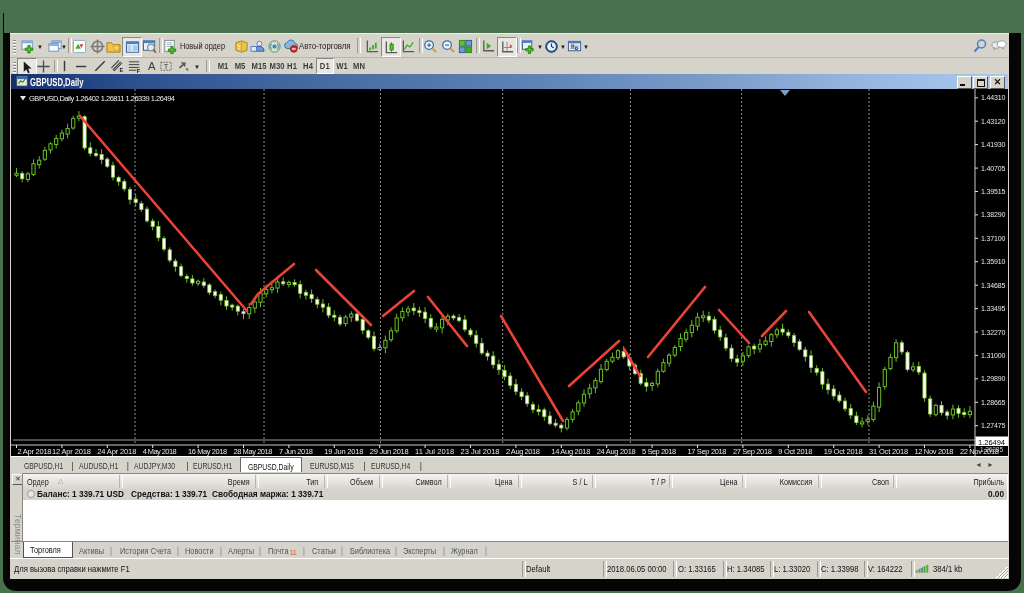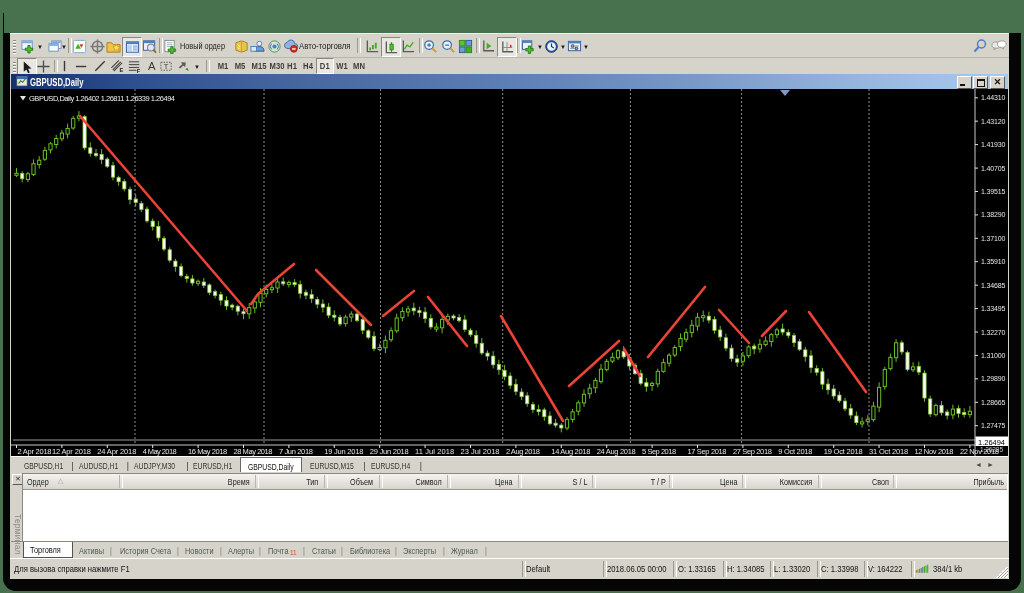--- a/index.html
+++ b/index.html
@@ -617,20 +617,27 @@
         <span style="position:absolute;left:300.5px;top:1px;width:2px;height:13px;border-left:1px solid #b8b6ae;border-right:1px solid #fff"></span>
         <span style="position:absolute;left:355.5px;top:1px;width:2px;height:13px;border-left:1px solid #b8b6ae;border-right:1px solid #fff"></span>
         <span style="position:absolute;left:424px;top:1px;width:2px;height:13px;border-left:1px solid #b8b6ae;border-right:1px solid #fff"></span>
         <span style="position:absolute;left:495.20000000000005px;top:1px;width:2px;height:13px;border-left:1px solid #b8b6ae;border-right:1px solid #fff"></span>
         <span style="position:absolute;left:568.5px;top:1px;width:2px;height:13px;border-left:1px solid #b8b6ae;border-right:1px solid #fff"></span>
         <span style="position:absolute;left:646.4px;top:1px;width:2px;height:13px;border-left:1px solid #b8b6ae;border-right:1px solid #fff"></span>
         <span style="position:absolute;left:718.9px;top:1px;width:2px;height:13px;border-left:1px solid #b8b6ae;border-right:1px solid #fff"></span>
         <span style="position:absolute;left:794.8px;top:1px;width:2px;height:13px;border-left:1px solid #b8b6ae;border-right:1px solid #fff"></span>
         <span style="position:absolute;left:870px;top:1px;width:2px;height:13px;border-left:1px solid #b8b6ae;border-right:1px solid #fff"></span>
       </div>
+      <div style="position:absolute;left:13px;top:17px;width:984px;height:10.5px;background:#d4d2ca;color:#111;font-weight:bold;font-size:9.5px">
+        <span style="position:absolute;left:4px;top:1px;width:6px;height:6px;border:1px solid #9a9a94;border-radius:50%;background:#e8e8e2"></span>
+        <span style="position:absolute;left:14px;top:-1px;white-space:nowrap;transform:scaleX(0.87);transform-origin:0 0">Баланс: 1 339.71 USD</span>
+        <span style="position:absolute;left:107.5px;top:-1px;white-space:nowrap;transform:scaleX(0.87);transform-origin:0 0">Средства: 1 339.71</span>
+        <span style="position:absolute;left:188.75px;top:-1px;white-space:nowrap;transform:scaleX(0.87);transform-origin:0 0">Свободная маржа: 1 339.71</span>
+        <span style="position:absolute;left:958px;top:-1px;width:23px;text-align:right;transform:scaleX(0.87);transform-origin:100% 0">0.00</span>
+      </div>
       <div style="position:absolute;left:1px;top:69px;width:997px;height:17px;background:#d6d3cb;border-top:1px solid #8a887f;color:#4e5954;font-size:9px">
         <div style="position:absolute;left:12px;top:0px;width:50px;height:16px;background:#fff;border:1px solid #55534b;border-top:none;box-sizing:border-box">
           <span style="position:absolute;left:6px;top:3px;color:#111;white-space:nowrap;transform:scaleX(0.82);transform-origin:0 0">Торговля</span>
         </div>
         <span style="position:absolute;left:68px;top:3.5px;color:#4e5954;white-space:nowrap;transform:scaleX(0.82);transform-origin:0 0">Активы</span>
         <span style="position:absolute;left:99px;top:3.5px;color:#7a7a74;white-space:nowrap;transform:scaleX(0.82);transform-origin:0 0">|</span>
         <span style="position:absolute;left:108.8px;top:3.5px;color:#4e5954;white-space:nowrap;transform:scaleX(0.82);transform-origin:0 0">История Счета</span>
         <span style="position:absolute;left:165.6px;top:3.5px;color:#7a7a74;white-space:nowrap;transform:scaleX(0.82);transform-origin:0 0">|</span>
         <span style="position:absolute;left:174px;top:3.5px;color:#4e5954;white-space:nowrap;transform:scaleX(0.82);transform-origin:0 0">Новости</span>
         <span style="position:absolute;left:208.7px;top:3.5px;color:#7a7a74;white-space:nowrap;transform:scaleX(0.82);transform-origin:0 0">|</span>

